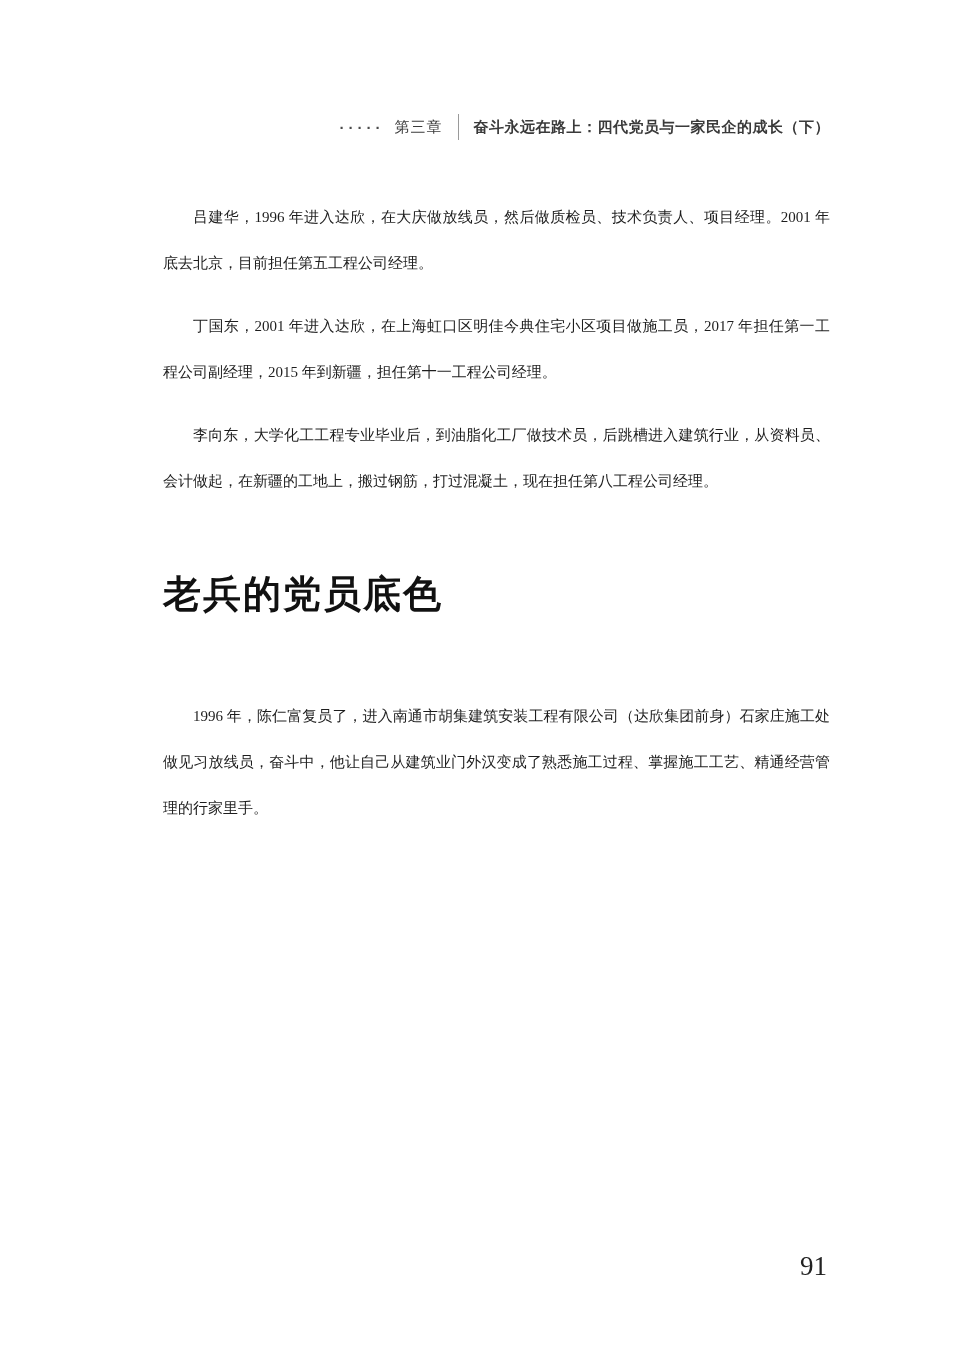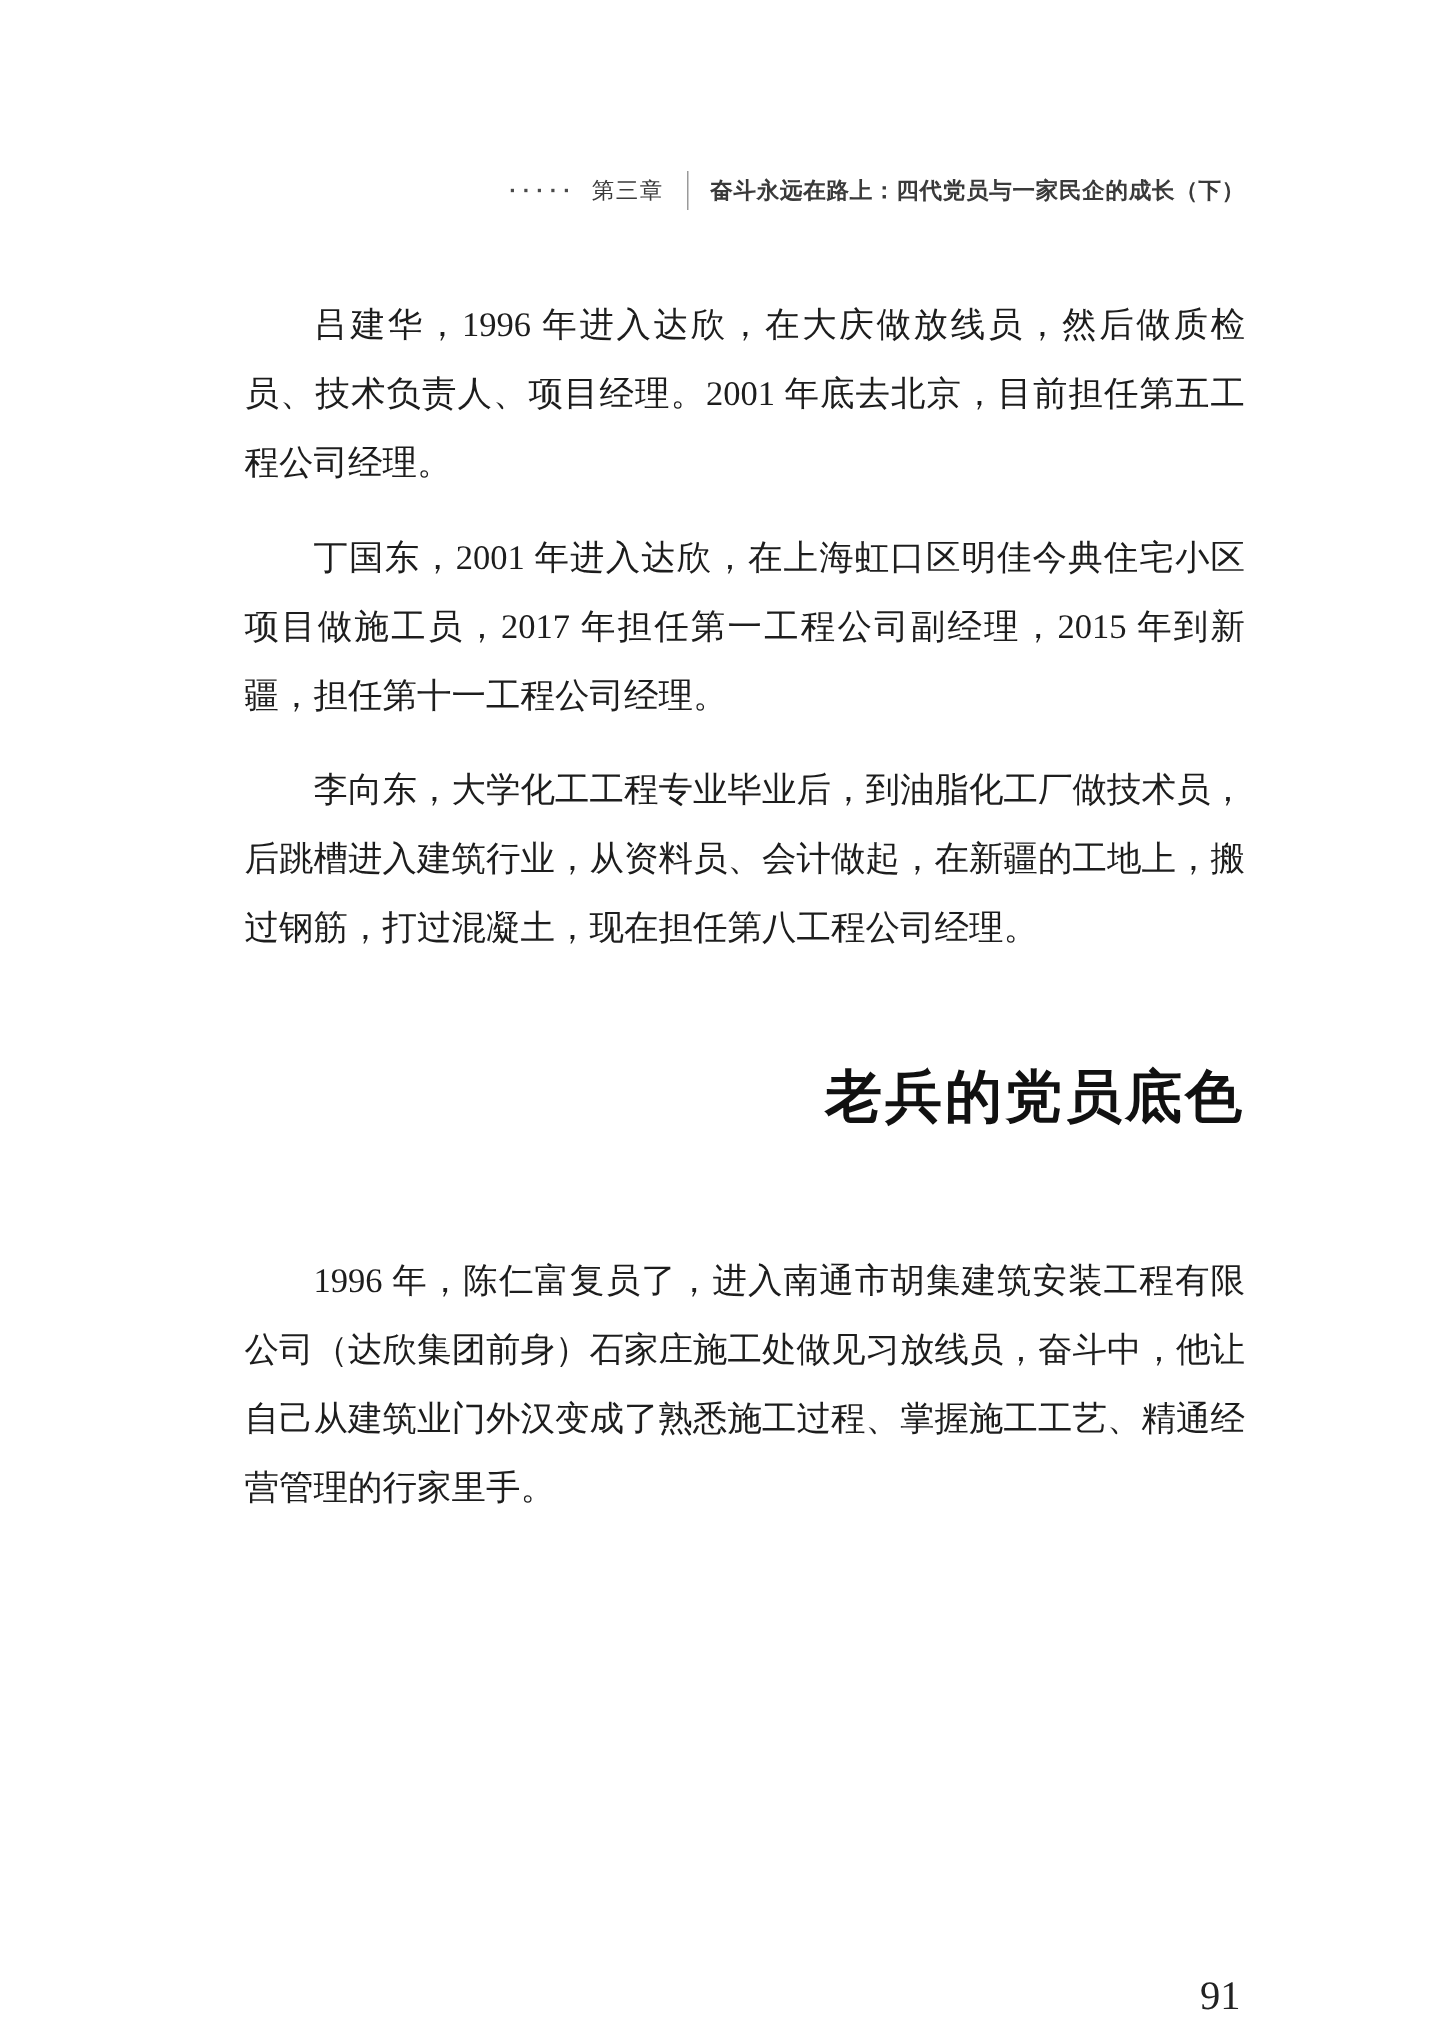--- a/index.html
+++ b/index.html
@@ -52,41 +52,41 @@
   }
   
   .content {
     position: absolute;
     top: 194px;
     left: 163px;
     width: 667px;
   }
   .content p {
     margin: 0 0 17px 0;
-    font-size: 23px;
+    font-size: 15px;
     line-height: 46px;
     color: #1d1d1d;
     text-align: justify;
     text-justify: inter-ideograph;
     text-indent: 2em;
   }
   .section-heading {
     margin: 65px 0 74px 0;
     font-size: 38px;
     line-height: 50px;
     font-weight: bold;
     color: #111111;
-    text-align: right;
+    text-align: left;
     letter-spacing: 2px;
     font-family: "Liberation Serif", "DejaVu Serif", serif;
   }
   
   .page-number {
     position: absolute;
-    top: 1310px;
+    top: 1246px;
     right: 137px;
     font-size: 27px;
     line-height: 40px;
     color: #222222;
     font-family: "Liberation Serif", "DejaVu Serif", serif;
   }
 </style>
 </head>
 <body>
 

